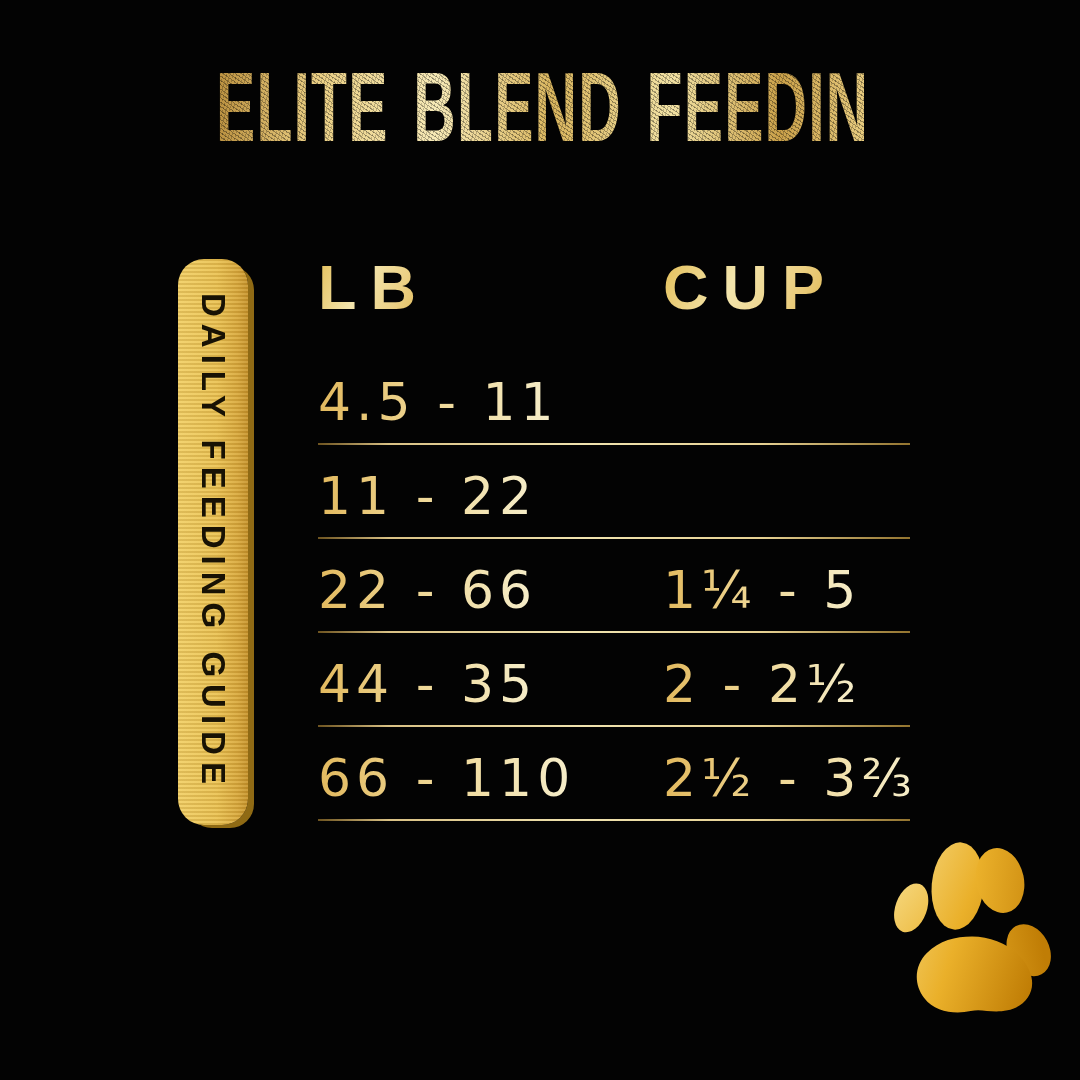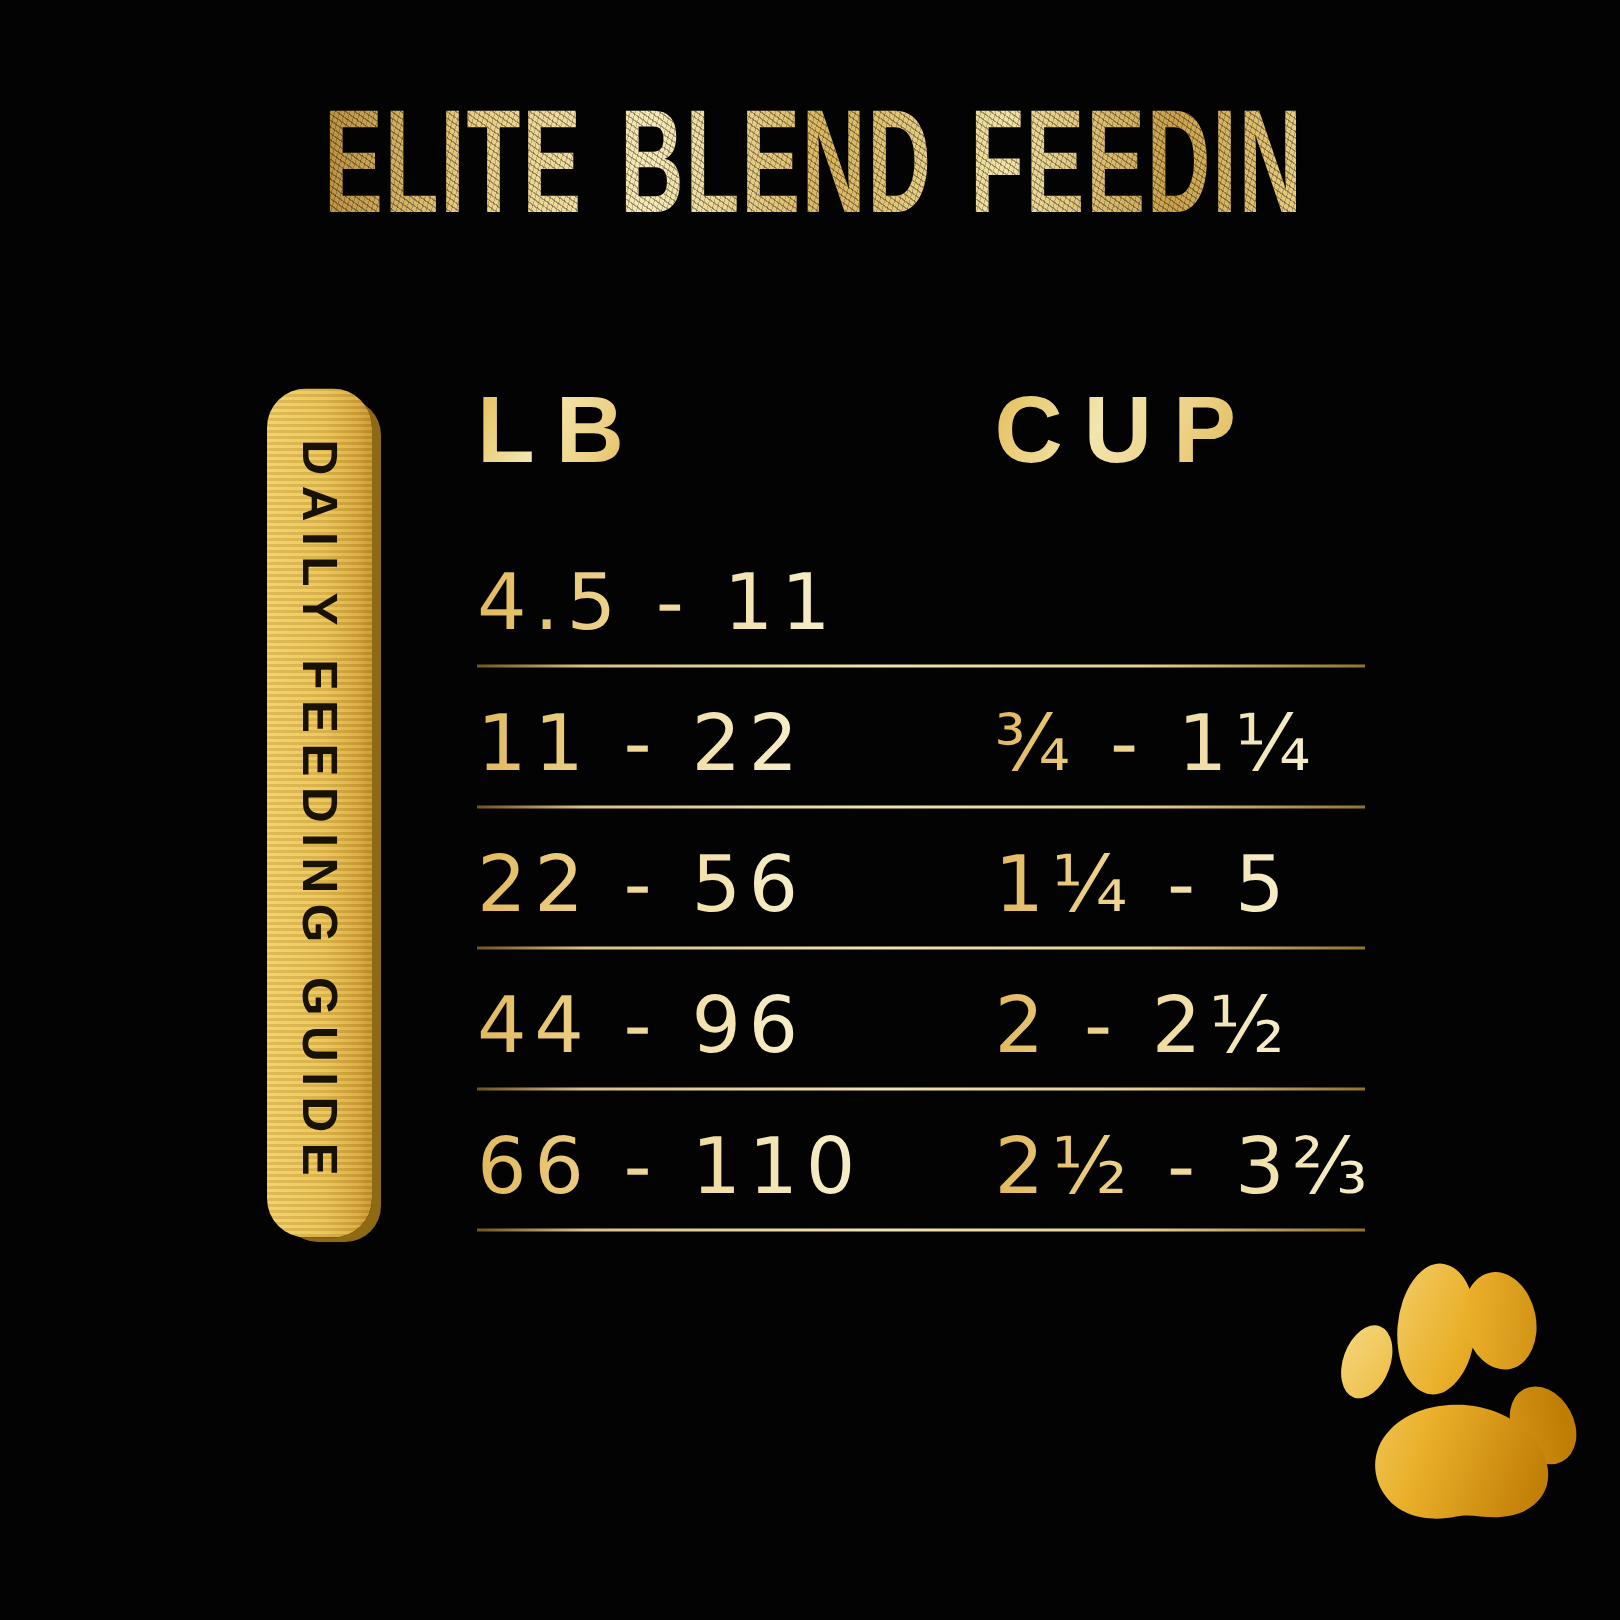--- a/index.html
+++ b/index.html
@@ -88,32 +88,31 @@
       <span class="th col-cup">CUP</span>
     </div>
     <div>
     <div class="row">
       <span class="cell col-lb">4.5 - 11</span>
       <div class="divider"></div>
     </div>
 
     <div class="row">
       <span class="cell col-lb">11 - 22</span>
-      <span class="cell col-cup">¾ - 1¼</span>
       <div class="divider"></div>
     </div>
 
     <div class="row">
-      <span class="cell col-lb">22 - 56</span>
+      <span class="cell col-lb">22 - 66</span>
       <span class="cell col-cup">1¼ - 5</span>
       <div class="divider"></div>
     </div>
 
     <div class="row">
-      <span class="cell col-lb">44 - 96</span>
+      <span class="cell col-lb">44 - 35</span>
       <span class="cell col-cup">2 - 2½</span>
       <div class="divider"></div>
     </div>
 
     <div class="row">
       <span class="cell col-lb">66 - 110</span>
       <span class="cell col-cup">2½ - 3⅔</span>
       <div class="divider"></div>
     </div>
   </div>

